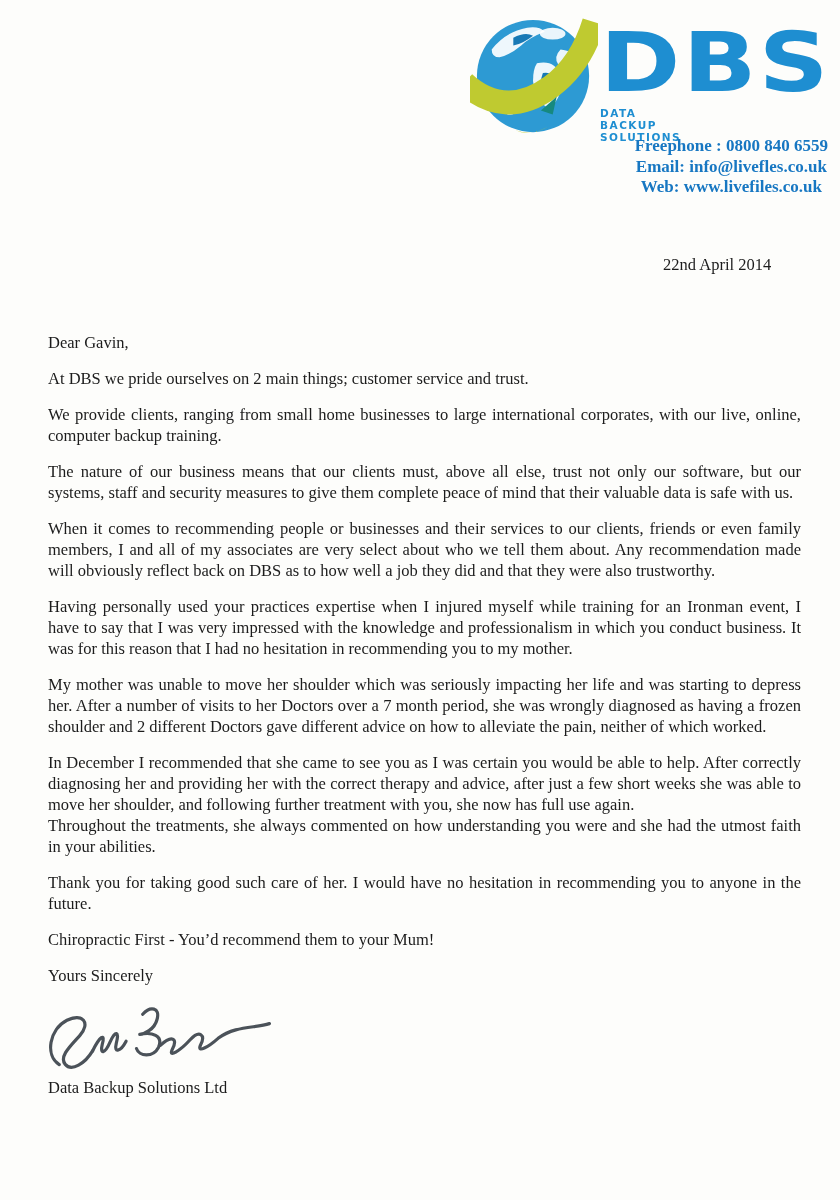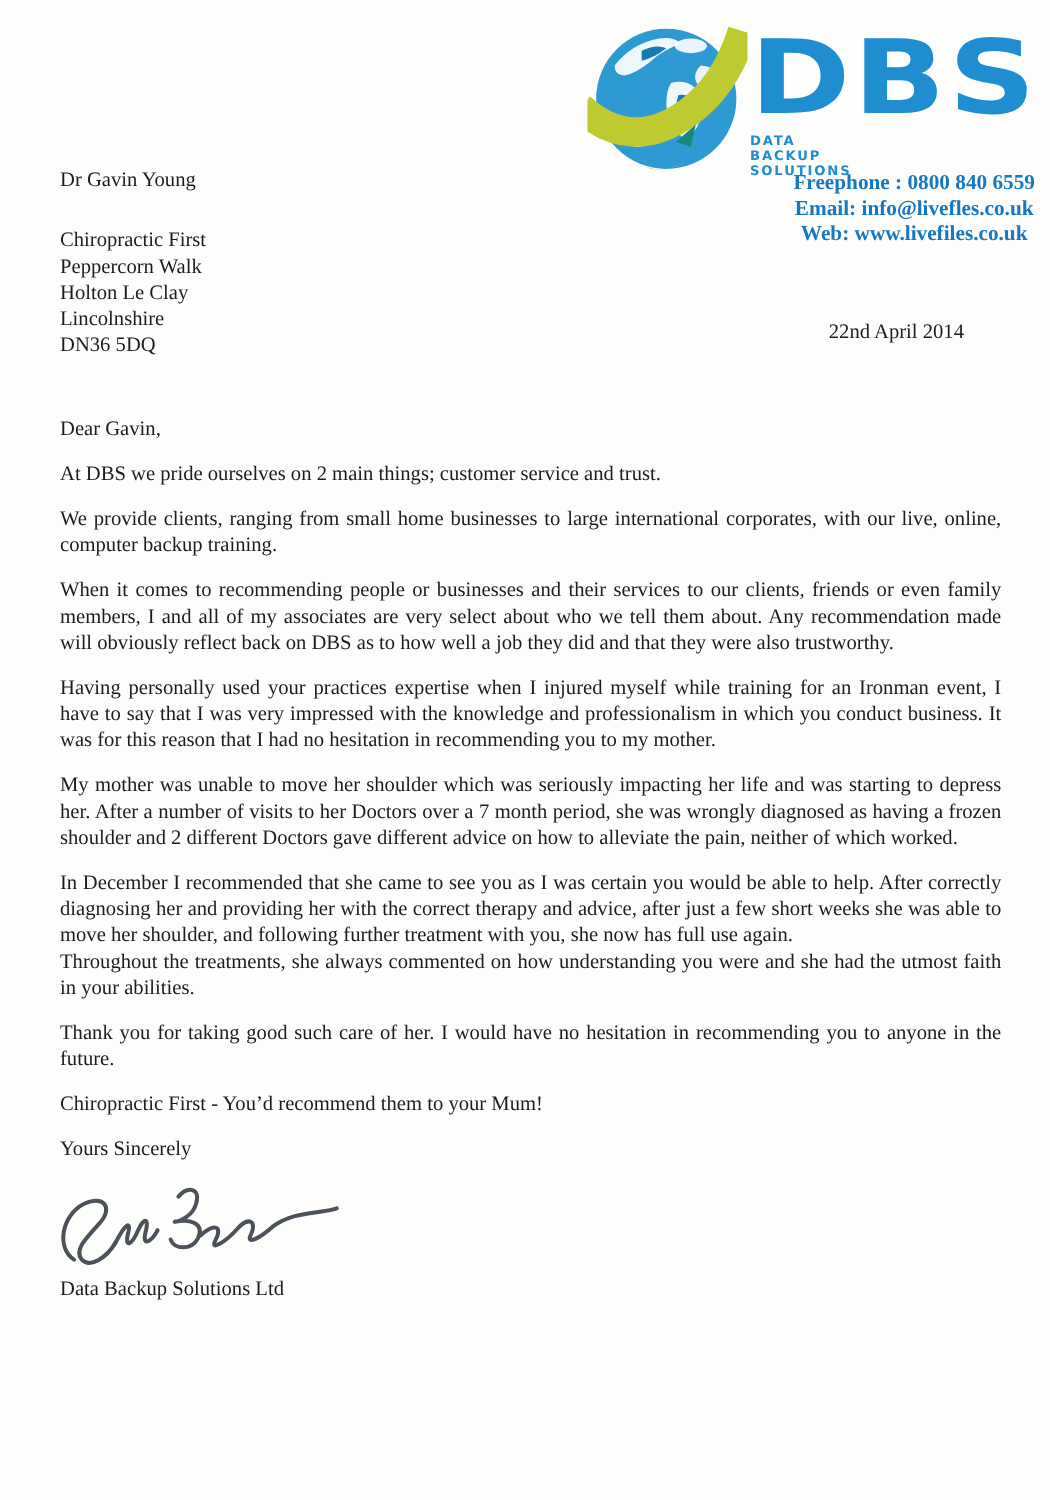--- a/index.html
+++ b/index.html
@@ -7,21 +7,21 @@
     position:relative;
     width:840px;height:1200px;
     background:#fdfdfb;
     overflow:hidden;
     font-family:"Liberation Serif", serif;
     color:#1c1c1c;
   }
   
   .letterhead{
     position:absolute;top:12px;right:8px;
-    display:flex;align-items:flex-end;
+    display:flex;align-items:center;
   }
   .globe{width:128px;height:124px;flex:0 0 auto;}
   .wordmark{margin-left:2px;margin-top:16px;width:232px;}
   .acronym{
     font-family:"DejaVu Sans", sans-serif;
     font-weight:900;
     font-size:82px;line-height:70px;
     color:#1e8ed1;
     letter-spacing:2px;
     transform:scaleX(1.18);
@@ -99,35 +99,28 @@
       </div>
     </div>
   </div>
 
   <div class="contact">
     <div>Freephone : 0800 840 6559</div>
     <div>Email: info@livefles.co.uk</div>
     <div>Web: www.livefiles.co.uk</div>
   </div>
 
-  <div class="recipient">
-    <div class="name">Dr Gavin Young</div>
-    <div>Chiropractic First</div>
-    <div>Peppercorn Walk</div>
-    <div>Holton Le Clay</div>
-    <div>Lincolnshire</div>
-    <div>DN36 5DQ</div>
-  </div>
 
   <div class="date">22nd April 2014</div>
 
   <div class="body">
     <p class="salutation">Dear Gavin,</p>
     <p>At DBS we pride ourselves on 2 main things; customer service and trust.</p>
     <p>We provide clients, ranging from small home businesses to large international corporates, with our live, online, computer backup training.</p>
+    <p>The nature of our business means that our clients must, above all else, trust not only our software, but our systems, staff and security measures to give them complete peace of mind that their valuable data is safe with us.</p>
     <p>When it comes to recommending people or businesses and their services to our clients, friends or even family members, I and all of my associates are very select about who we tell them about. Any recommendation made will obviously reflect back on DBS as to how well a job they did and that they were also trustworthy.</p>
     <p>Having personally used your practices expertise when I injured myself while training for an Ironman event, I have to say that I was very impressed with the knowledge and professionalism in which you conduct business. It was for this reason that I had no hesitation in recommending you to my mother.</p>
     <p>My mother was unable to move her shoulder which was seriously impacting her life and was starting to depress her. After a number of visits to her Doctors over a 7 month period, she was wrongly diagnosed as having a frozen shoulder and 2 different Doctors gave different advice on how to alleviate the pain, neither of which worked.</p>
     <p class="keep">In December I recommended that she came to see you as I was certain you would be able to help. After correctly diagnosing her and providing her with the correct therapy and advice, after just a few short weeks she was able to move her shoulder, and following further treatment with you, she now has full use again.</p>
     <p>Throughout the treatments, she always commented on how understanding you were and she had the utmost faith in your abilities.</p>
     <p>Thank you for taking good such care of her. I would have no hesitation in recommending you to anyone in the future.</p>
     <p class="closing-line">Chiropractic First - You’d recommend them to your Mum!</p>
     <p class="valediction">Yours Sincerely</p>
 
     <svg class="signature-svg" width="250" height="74" viewBox="0 0 250 74">

